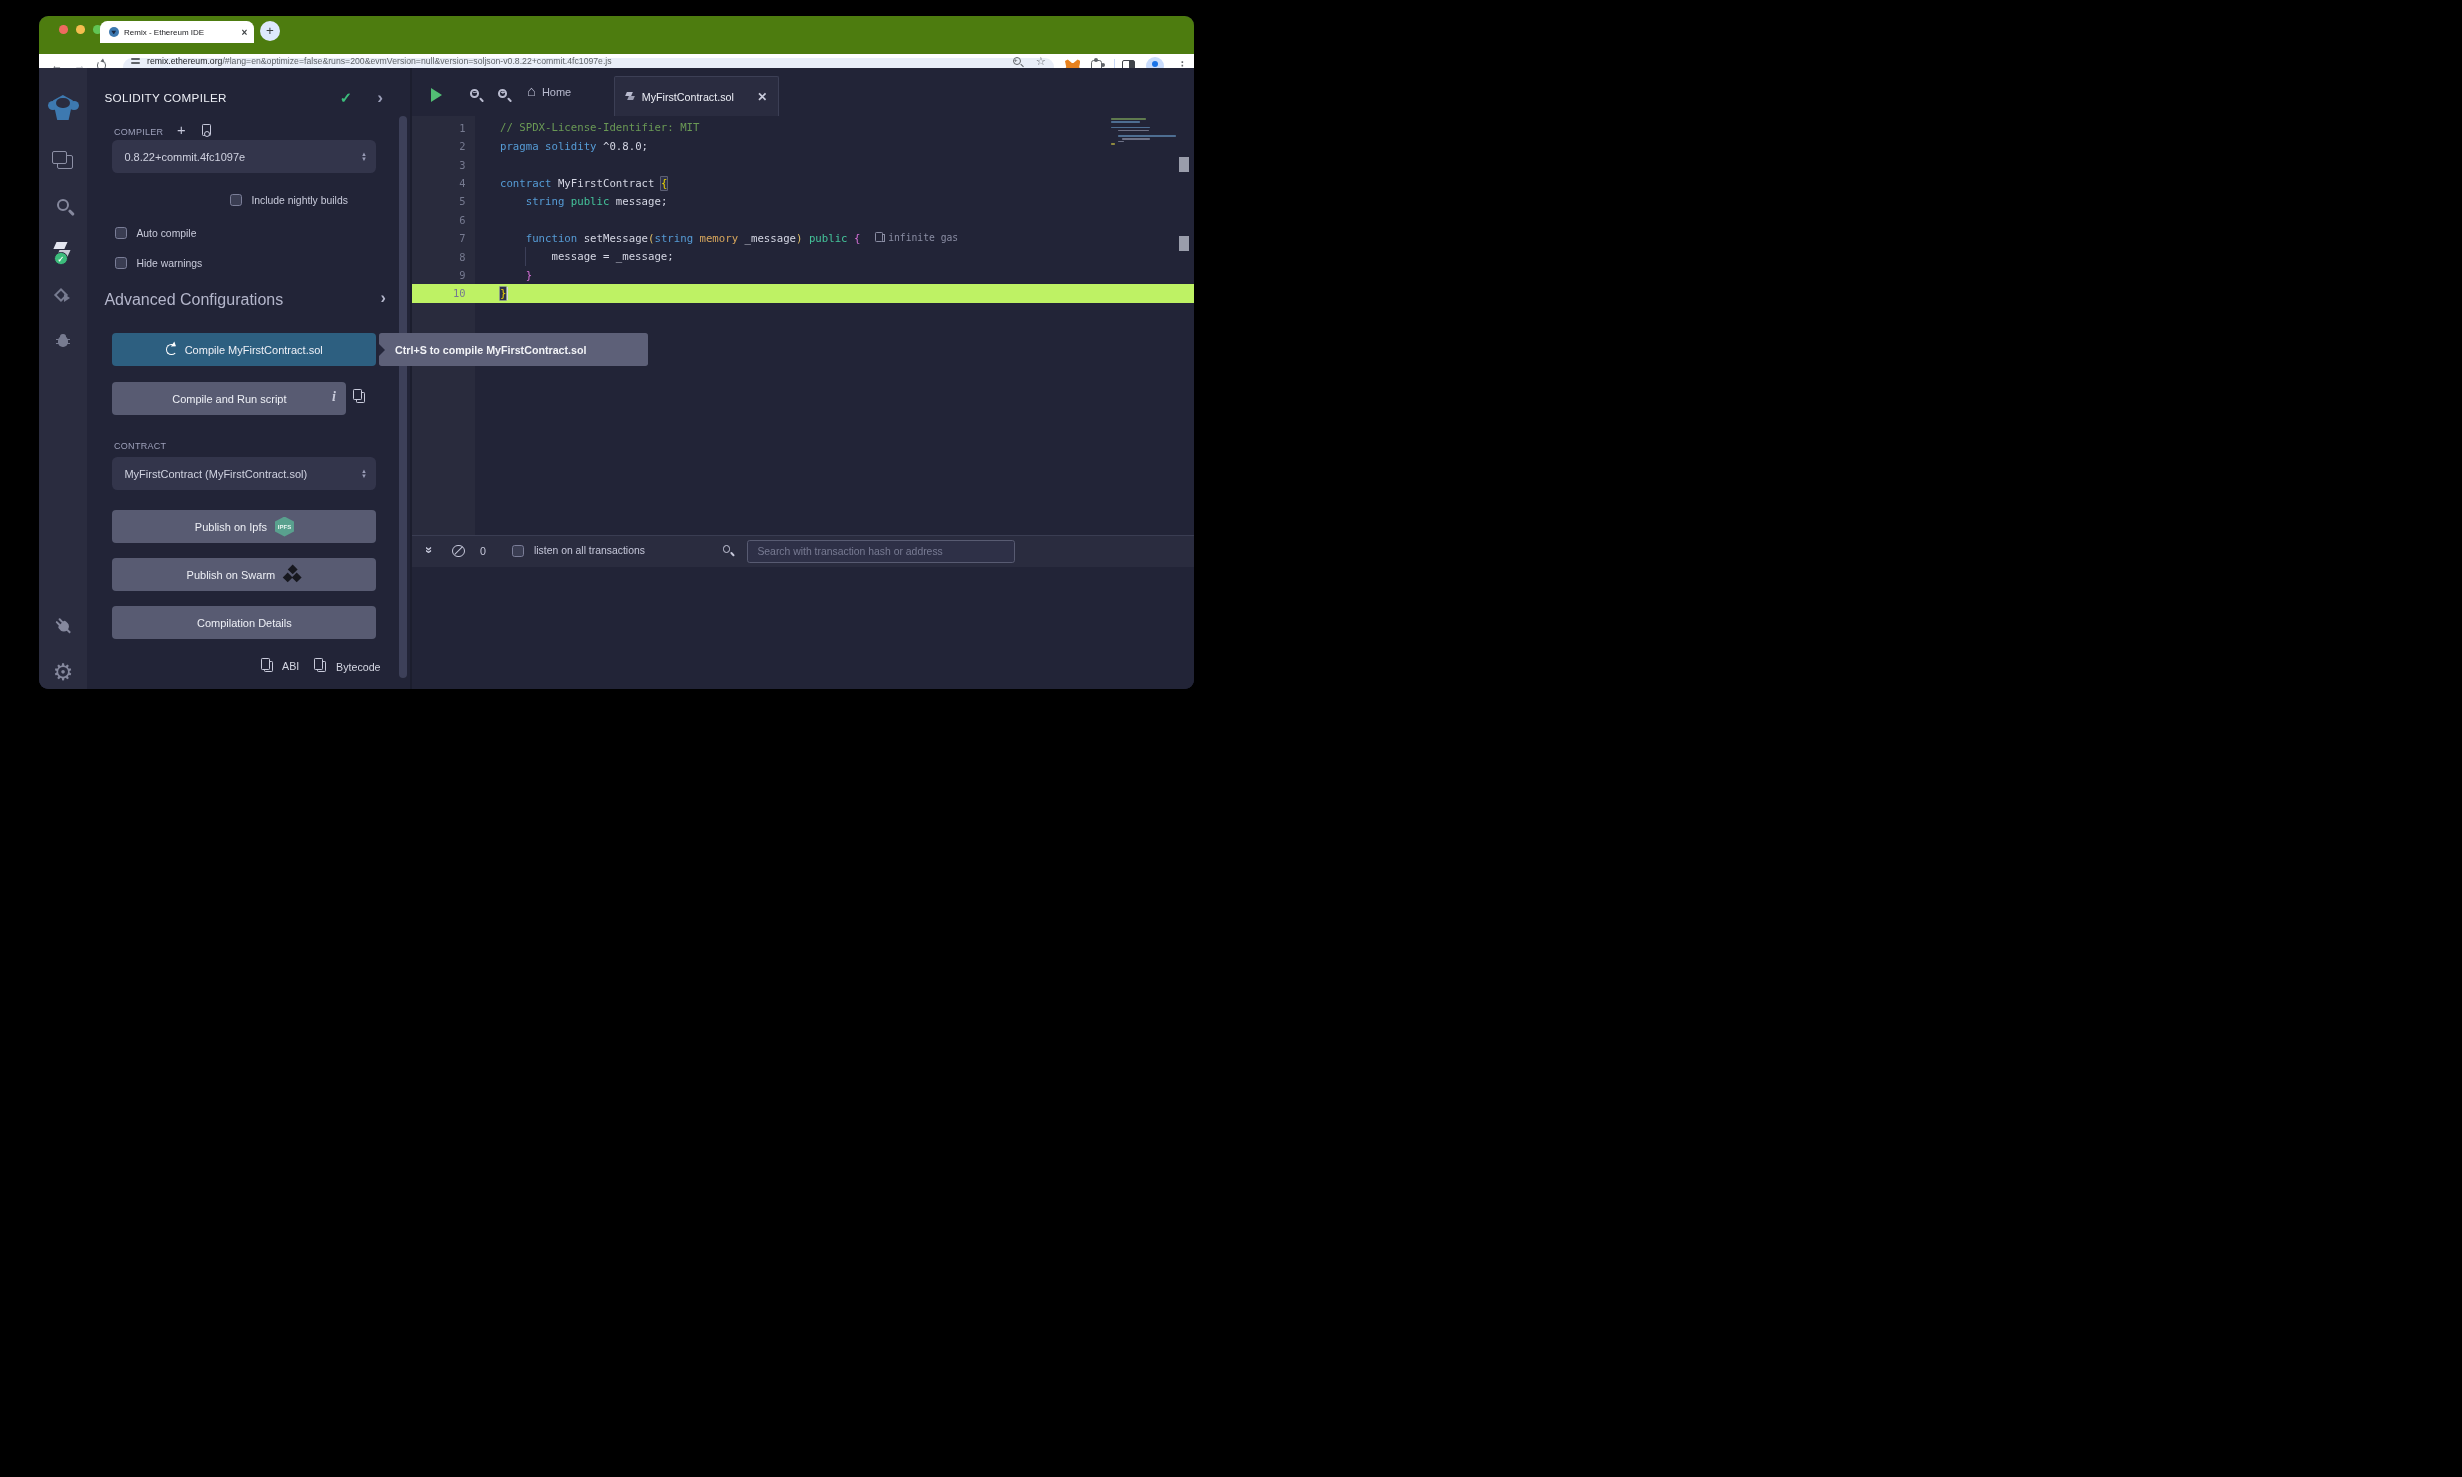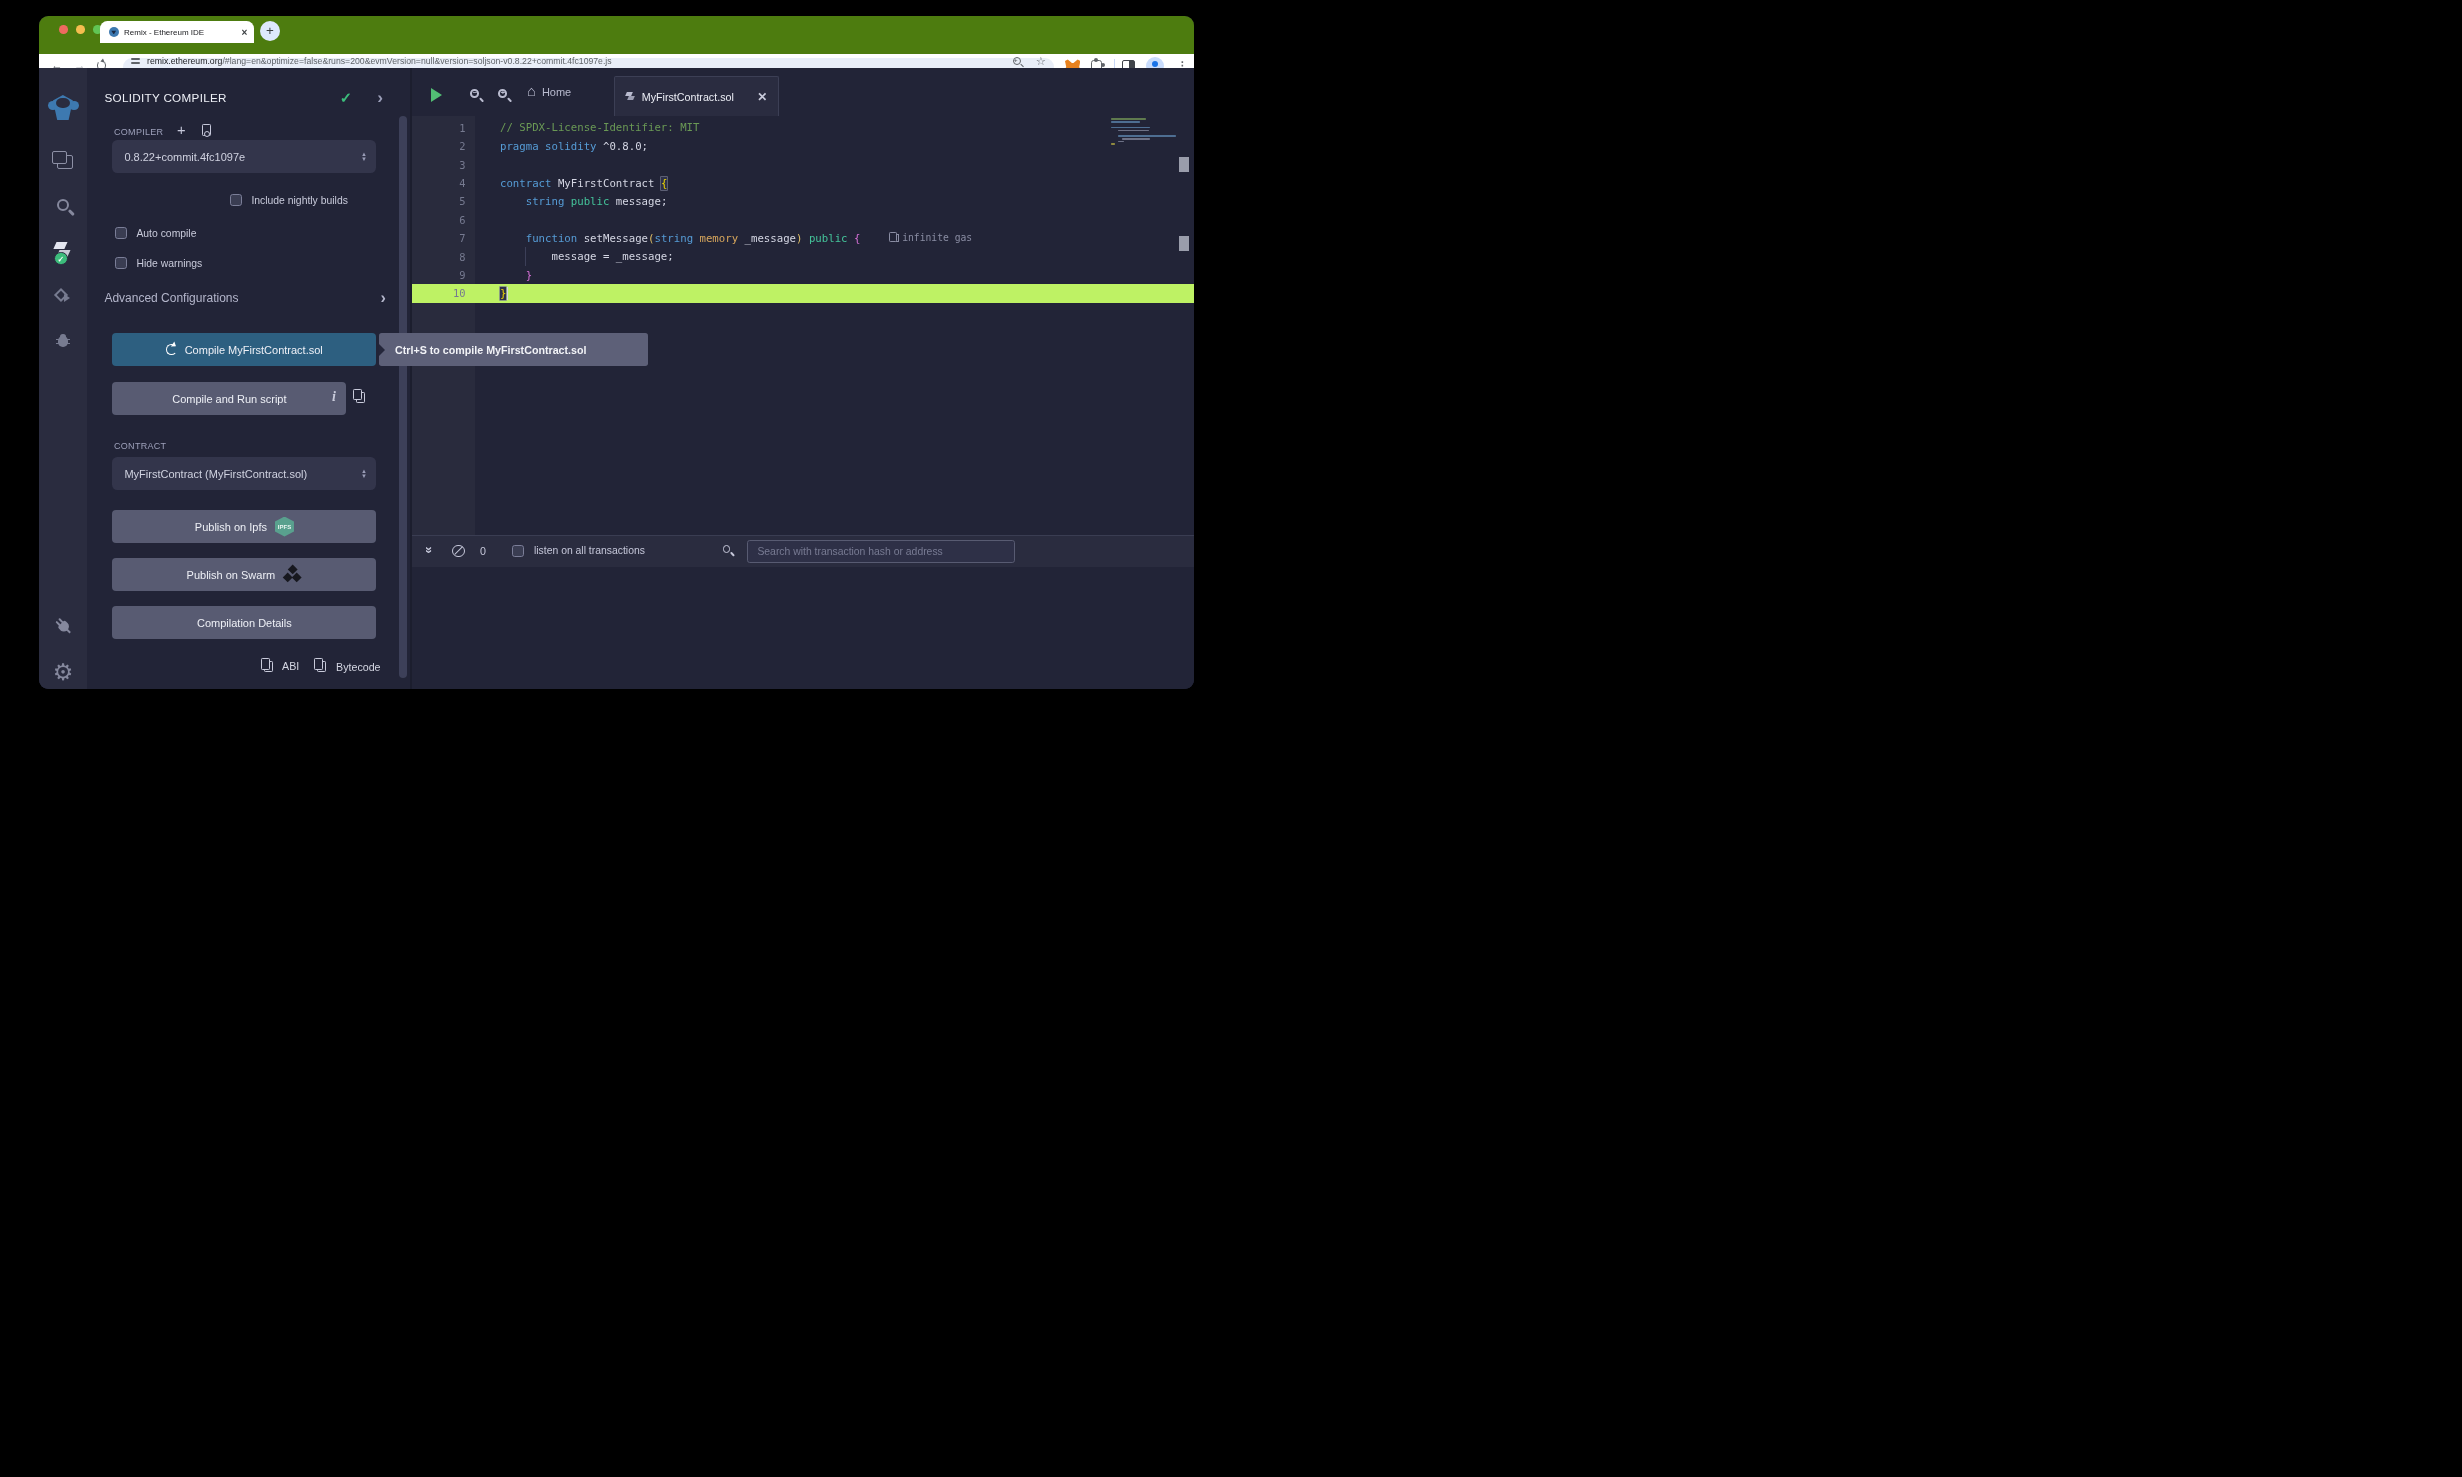--- a/index.html
+++ b/index.html
@@ -96,21 +96,21 @@
   .sel-contract { top:389px; }
   .pselect .seltxt { white-space:nowrap; overflow:hidden; flex:1; }
   .spinner { position:absolute; right:9.4px; top:50%; transform:translateY(-50%); display:flex; flex-direction:column; gap:1.3px; color:#9a9db7; font-size:6px; line-height:5.4px; text-align:center; }
   .cbrow { position:absolute; display:flex; align-items:center; gap:9.4px; }
   .cb { width:12px; height:12px; border:0.7px solid #7b7e98; border-radius:2.7px; background:#3a3d52; flex:none; }
   .cblabel { font-size:10.4px; color:#c9cbdb; }
   .row-nightly { left:143px; top:126px; }
   .row-auto { left:28px; top:159px; }
   .row-hide { left:28px; top:189px; }
   .advrow { position:absolute; left:17.4px; top:223px; width:288px; }
-  .advrow .advlbl { font-size:12px; color:#b4b6cb;margin-top:15px; }
+  .advrow .advlbl { font-size:16px; color:#b4b6cb;margin-top:15px; }
   .advrow .advchev { position:absolute; left:276px; top:-2px; color:#b4b6cb; font-size:16px; font-weight:700; }
   .btn { position:absolute; left:25.4px; width:264px; height:33px; border-radius:4px; display:flex; align-items:center; justify-content:center; font-size:11px; color:#eef0f6; gap:8px; }
   .btn-compile { top:265px; background:#2d5f80; }
   .refresh { position:relative; width:10.7px; height:10.7px; border:1.7px solid #fff; border-radius:50%; border-right-color:transparent; }
   .refresh::after { content:''; position:absolute; right:-3.3px; top:-2px; border:3.3px solid transparent; border-left:4.7px solid #fff; transform:rotate(35deg); }
   .btn-runscript { top:314px; width:234px; background:#585b72; }
   .info-i { position:absolute; left:245px; top:321px; font-family:"Liberation Serif", serif; font-style:italic; font-weight:700; font-size:14px; color:#c9cbdb; }
   .copyic { position:relative; width:8.7px; height:10.7px; border:1.3px solid #c9cbdb; border-radius:1.3px; }
   .copyic::before { content:''; position:absolute; left:-4px; top:-4px; width:7.4px; height:9.4px; border:1.3px solid #c9cbdb; border-radius:1.3px; background:#222437; }
   .copy-run { position:absolute; left:269px; top:324px; }
@@ -160,21 +160,21 @@
   .lc.guided::before { content:''; position:absolute; left:50px; top:-2.7px; bottom:-2.7px; width:0.7px; background:#3c3f58; }
   .tok-c { color:#6A9955; }
   .tok-k { color:#569CD6; }
   .tok-w { color:#d4d6e3; }
   .tok-g { color:#44c39a; }
   .tok-o { color:#d7a65c; }
   .tok-y { color:#e2c065; }
   .tok-m { color:#d670d6; }
   .tok-yb { color:#efd700; box-shadow:0 0 0 0.7px #76798f; background:#2e3148; }
   .caret { display:inline-block; width:1.3px; height:13.4px; background:#d4d6e3; vertical-align:middle; margin-left:0.7px; }
-  .gas { display:inline-flex; align-items:center; gap:5.4px; margin-left:29px; color:#8a8da3; font-size:9.7px; }
+  .gas { display:inline-flex; align-items:center; gap:5.4px; margin-left:15px; color:#8a8da3; font-size:9.7px; }
   .pump { position:relative; width:7.4px; height:9.4px; border:1.3px solid #8a8da3; border-radius:1.3px; }
   .pump::after { content:''; position:absolute; right:-3.3px; top:0.7px; width:2px; height:5.4px; border:1px solid #8a8da3; border-left:none; }
   .minimap { position:absolute; right:29px; top:1.3px; width:54px; }
   .mm { height:1.7px; margin:1.1px 0; border-radius:0.7px; }
   .ovmark { position:absolute; right:5.4px; width:10px; height:15.4px; background:#9a9dab; }
   .ov1 { top:41px; } .ov2 { top:120px; }
 
   
   .terminal { position:absolute; left:0; right:0; bottom:0; height:154px; border-top:0.7px solid #3a3d52; }
   .termbar { position:relative; height:31px; background:#2a2c3f; }

